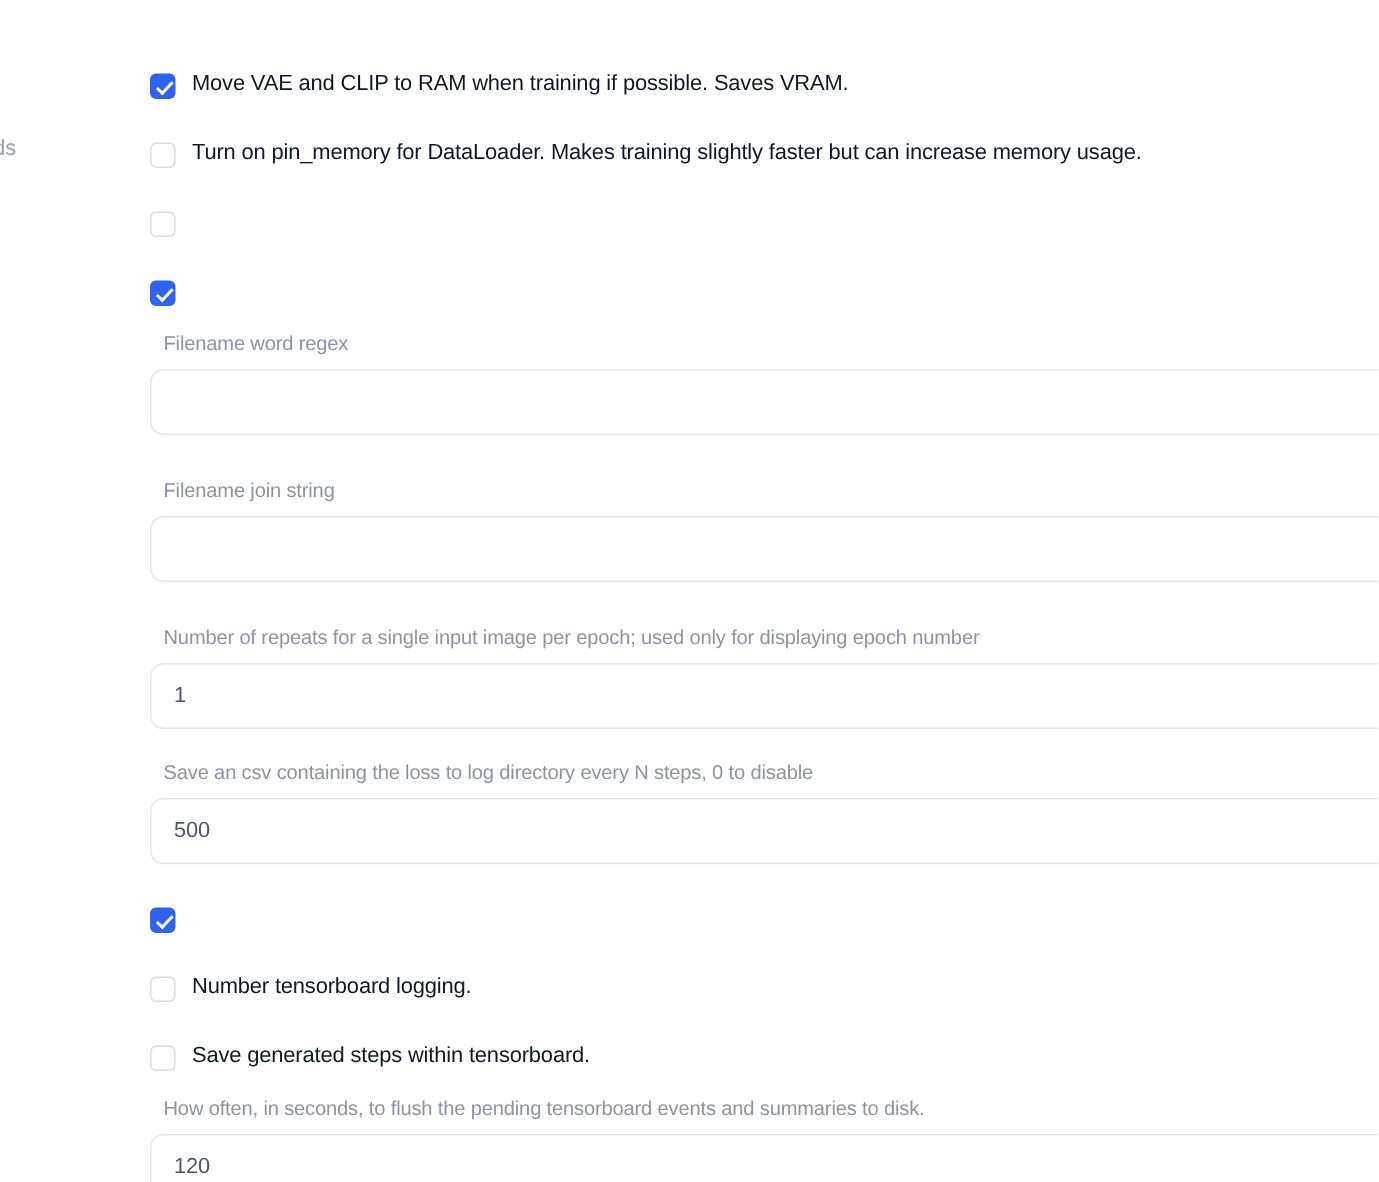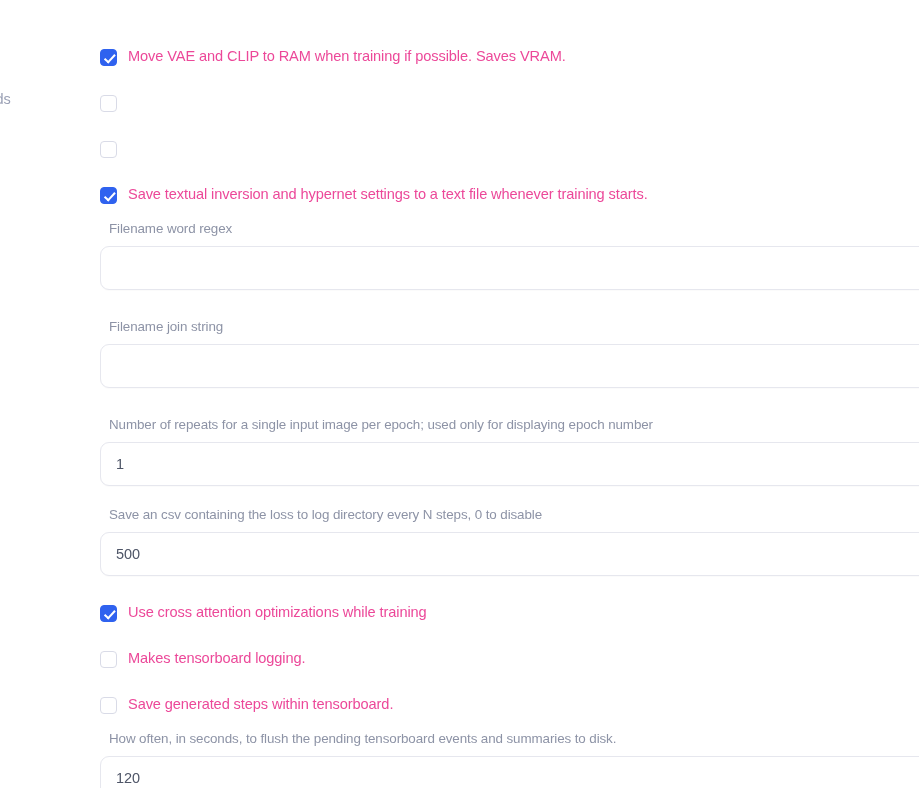--- a/index.html
+++ b/index.html
@@ -96,21 +96,21 @@
     top: 2px;
     width: 4px;
     height: 8.5px;
     border: solid #ffffff;
     border-width: 0 2px 2px 0;
     transform: rotate(43deg);
   }
   .cb-label {
     font-size: 14.6px;
     line-height: 17px;
-    color: #ec4899;
+    color: #0f172a;
     letter-spacing: -0.1px;
     cursor: pointer;
   }
 
   
   .field { margin-bottom: 6px; }
   .field-label {
     font-size: 13.4px;
     line-height: 17px;
     color: #8d93a6;
@@ -187,29 +187,29 @@
 
   <section class="settings">
 
     <div class="cb-row">
       <span class="cbox checked"></span>
       <span class="cb-label">Move VAE and CLIP to RAM when training if possible. Saves VRAM.</span>
     </div>
 
     <div class="cb-row">
       <span class="cbox"></span>
+      <span class="cb-label">Turn on pin_memory for DataLoader. Makes training slightly faster but can increase memory usage.</span>
     </div>
 
     <div class="cb-row">
       <span class="cbox"></span>
     </div>
 
     <div class="cb-row tight">
       <span class="cbox checked"></span>
-      <span class="cb-label">Save textual inversion and hypernet settings to a text file whenever training starts.</span>
     </div>
 
     <div class="field">
       <div class="field-label">Filename word regex</div>
       <input class="field-input" type="text" value="" style="">
     </div>
 
     <div class="gap-22"></div>
 
     <div class="field">
@@ -228,26 +228,25 @@
 
     <div class="field">
       <div class="field-label">Save an csv containing the loss to log directory every N steps, 0 to disable</div>
       <input class="field-input" type="text" value="500" style="">
     </div>
 
     <div class="gap-22"></div>
 
     <div class="cb-row">
       <span class="cbox checked"></span>
-      <span class="cb-label">Use cross attention optimizations while training</span>
-    </div>
-
-    <div class="cb-row">
-      <span class="cbox"></span>
-      <span class="cb-label">Makes tensorboard logging.</span>
+    </div>
+
+    <div class="cb-row">
+      <span class="cbox"></span>
+      <span class="cb-label">Number tensorboard logging.</span>
     </div>
 
     <div class="cb-row tight">
       <span class="cbox"></span>
       <span class="cb-label">Save generated steps within tensorboard.</span>
     </div>
 
     <div class="field">
       <div class="field-label">How often, in seconds, to flush the pending tensorboard events and summaries to disk.</div>
       <input class="field-input" type="text" value="120" style="">

